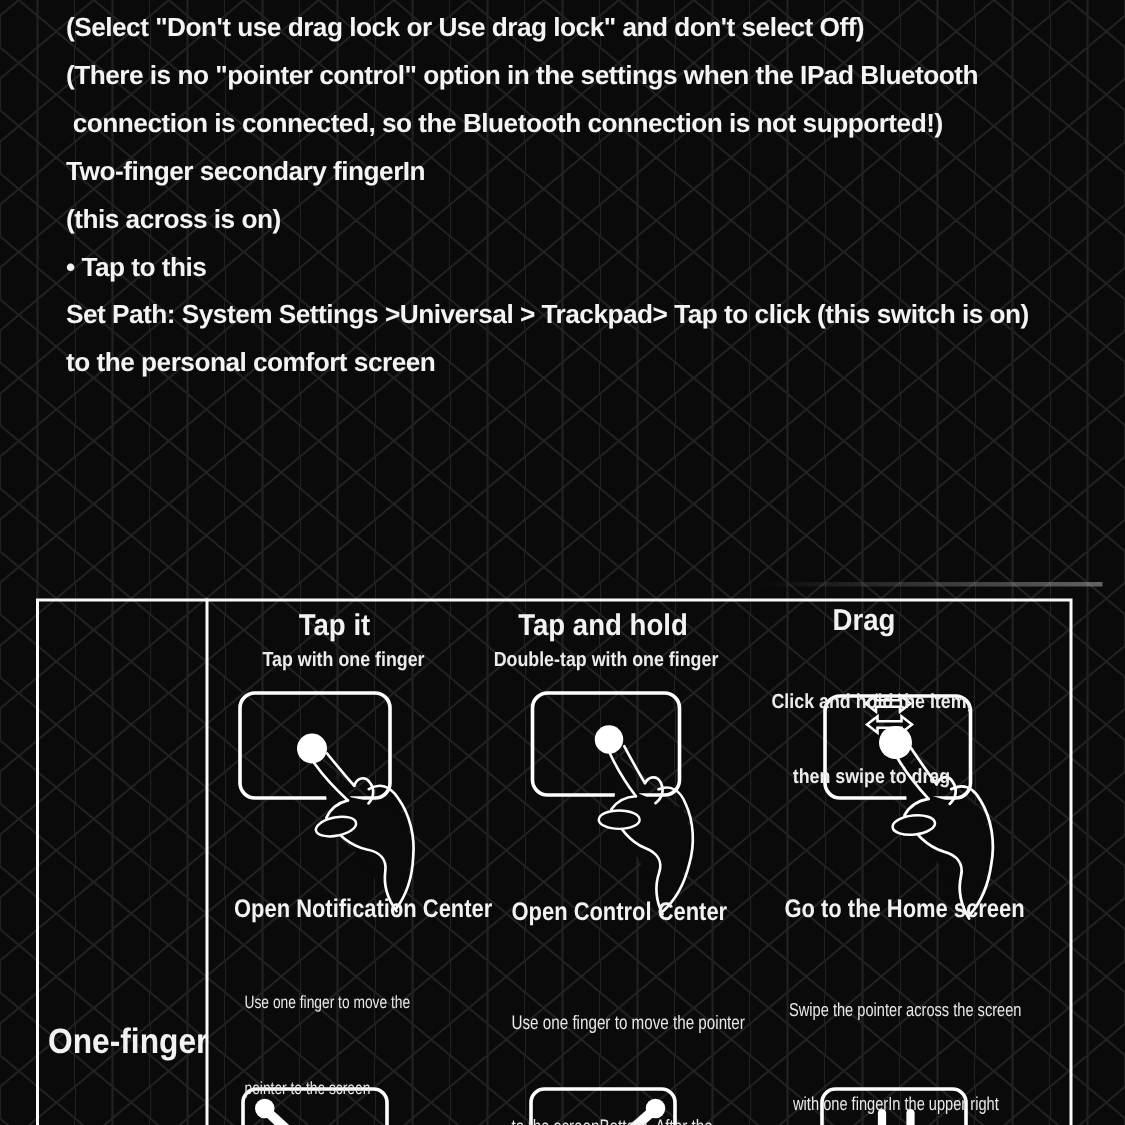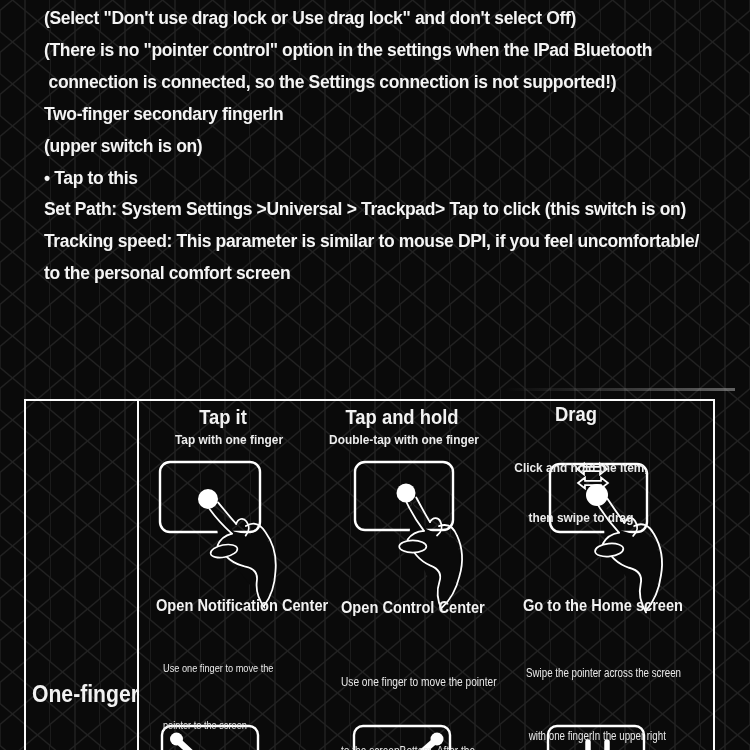--- a/index.html
+++ b/index.html
@@ -120,26 +120,25 @@
   <g>
     <rect x="548" y="726" width="96" height="70" rx="9" fill="none" stroke="#ffffff" stroke-width="2.4"></rect>
     <path d="M588,742 L588,792" stroke="#ffffff" stroke-width="5.5" stroke-linecap="round" fill="none"></path>
     <path d="M607,742 L607,792" stroke="#ffffff" stroke-width="5.5" stroke-linecap="round" fill="none"></path>
   </g>
 </svg>
 
 <div id="intro" class="txt">
   <div class="iline">(Select "Don't use drag lock or Use drag lock" and don't select Off)</div>
   <div class="iline">(There is no "pointer control" option in the settings when the IPad Bluetooth</div>
-  <div class="iline"> connection is connected, so the Settings connection is not supported!)</div>
+  <div class="iline"> connection is connected, so the Bluetooth connection is not supported!)</div>
   <div class="iline">Two-finger secondary fingerIn</div>
-  <div class="iline">(upper switch is on)</div>
+  <div class="iline">(this across is on)</div>
   <div class="iline">• Tap to this</div>
   <div class="iline">Set Path: System Settings &gt;Universal &gt; Trackpad&gt; Tap to click (this switch is on)</div>
-  <div class="iline">Tracking speed: This parameter is similar to mouse DPI, if you feel uncomfortable/</div>
   <div class="iline">to the personal comfort screen</div>
 </div>
 
 <div id="t1" class="txt gt">Tap it</div>
 <div id="c1" class="txt gc">Tap with one finger</div>
 
 <div id="t2" class="txt gt">Tap and hold</div>
 <div id="c2" class="txt gc">Double-tap with one finger</div>
 
 <div id="t3" class="txt gt">Drag</div>

